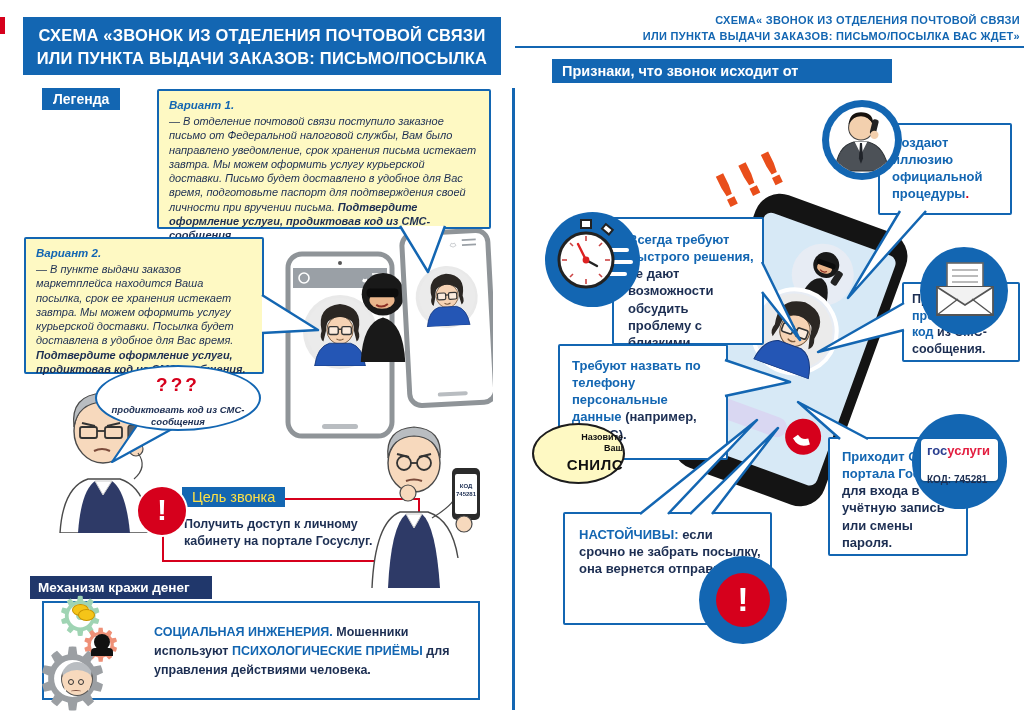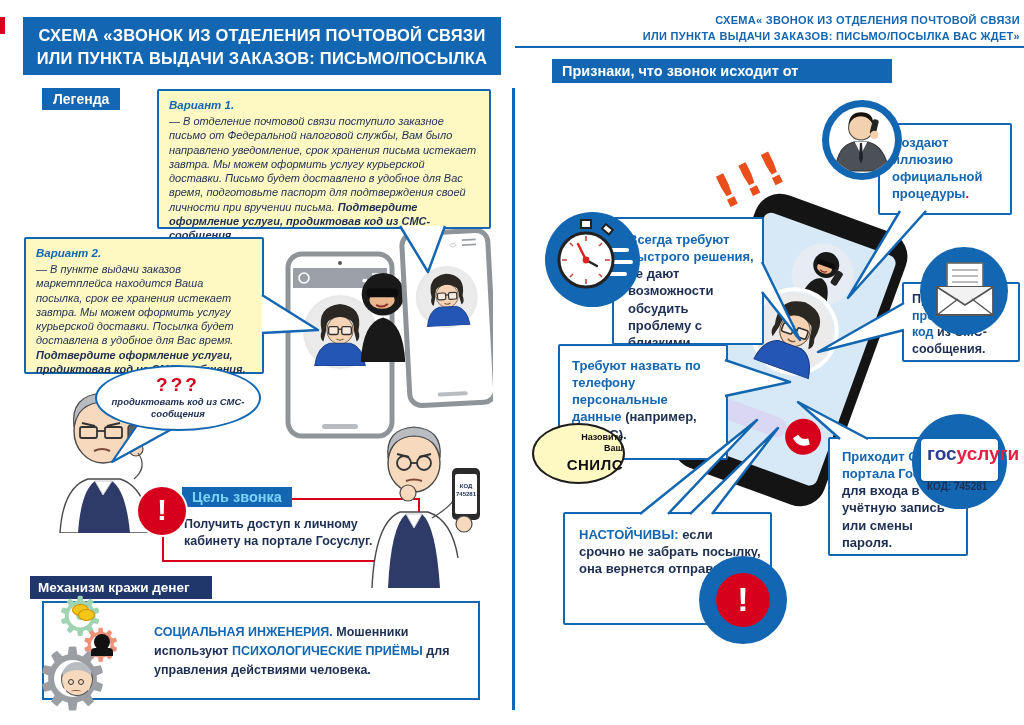--- a/index.html
+++ b/index.html
@@ -23,25 +23,25 @@
     font-size:14px;padding:3px 11px;z-index:2}
   .variant-box{background:#fef9c3;border:2.5px solid var(--blue);border-radius:2px;
     padding:7px 10px;font-style:italic;font-size:11px;line-height:1.3;color:var(--navy);z-index:5}
   .variant-box .v-title{color:var(--blue);font-weight:bold;font-size:11.5px;margin-bottom:1px}
   .variant1{left:157px;top:89px;width:334px;height:140px}
   .variant2{left:24px;top:237px;width:240px;height:137px}
   .bubble{left:95px;top:365px;width:166px;height:66px;background:#fff;
     border:2.5px solid var(--blue);border-radius:50%;text-align:center;z-index:7;padding-top:8px}
   .bubble .marks{color:var(--red);font-weight:bold;font-size:19px;letter-spacing:3px;line-height:1}
   .bubble .btxt{display:block;color:var(--navy);font-weight:bold;font-style:italic;
-    font-size:9.5px;line-height:1.25;margin-top:1px}
+    font-size:9.5px;line-height:1.25;margin-top:9px}
   .goal-box{left:162px;top:498px;width:258px;height:64px;border:2.5px solid var(--red);
     background:#fff;z-index:5}
-  .goal-chip{position:absolute;left:18px;top:-13px;background:var(--blue);color:#7dd3fc;
-    font-weight:bold;font-size:14.5px;padding:2px 10px}
+  .goal-chip{position:absolute;left:18px;top:-13px;background:var(--blue);color:#fde047;
+    font-weight:normal;font-size:14.5px;padding:2px 10px}
   .goal-body{position:absolute;left:20px;top:16px;width:220px;color:var(--navy);
     font-weight:bold;font-size:12.5px;line-height:1.35}
   .excl-red{left:138px;top:487px;width:48px;height:48px;background:var(--red);border-radius:50%;
     color:#fff;font-weight:bold;font-size:30px;text-align:center;line-height:46px;z-index:8;
     box-shadow:0 0 0 2px #fff}
   .mech-header{left:30px;top:576px;width:182px;height:23px;background:#20376B;color:#fff;
     font-weight:bold;font-size:13.5px;line-height:23px;padding-left:8px;z-index:6}
   .mech-box{left:42px;top:601px;width:438px;height:99px;border:2.5px solid var(--blue);
     background:#fff;z-index:3}
   .mech-text{position:absolute;left:110px;top:20px;width:310px;font-weight:bold;
@@ -70,21 +70,21 @@
     border-radius:50%;text-align:right;color:#111;z-index:6;padding-top:7px}
   .snils-bubble .s1{font-size:9px;font-weight:bold;line-height:1.25;display:block}
   .snils-bubble .s3{font-size:15px;font-weight:bold;letter-spacing:.5px;display:block;margin-top:1px}
   .ring{border-radius:50%;background:var(--blue);z-index:7}
   .alert-marks{left:714px;top:152px;color:var(--alert);font-weight:bold;font-size:46px;
     transform:rotate(-26deg);letter-spacing:4px;z-index:2;font-family:"DejaVu Sans",sans-serif}
   .excl-circle-inner{position:absolute;left:17px;top:17px;width:54px;height:54px;background:var(--red);
     border-radius:50%;color:#fff;font-weight:bold;font-size:34px;text-align:center;line-height:52px}
   .gos-card{position:absolute;left:9px;top:25px;width:77px;height:42px;background:#fff;border-radius:4px;
     padding:5px 6px;box-shadow:0 1px 2px rgba(0,0,0,.3)}
-  .gos-logo{font-size:19px;font-weight:bold;line-height:1.1}
+  .gos-logo{font-size:13px;font-weight:bold;line-height:1.1}
   .gos-code{font-size:10px;font-weight:bold;color:var(--navy);margin-top:16px}
 
   
   .r-phone{left:710px;top:205px;width:160px;height:290px;background:#141414;border-radius:26px;
     transform:rotate(20deg);z-index:2}
   .r-screen{position:absolute;left:10px;top:22px;right:10px;bottom:24px;background:#D7E9F6;border-radius:8px}
   .scr-avatar{position:absolute;border-radius:50%;background:#E7ECF4}
   .pill{position:absolute;left:18px;bottom:34px;width:76px;height:20px;background:#D9D7F2;border-radius:10px}
   .hs-circle{position:absolute;left:94px;bottom:26px;width:36px;height:36px;background:var(--red);border-radius:50%}
   svg{display:block}

